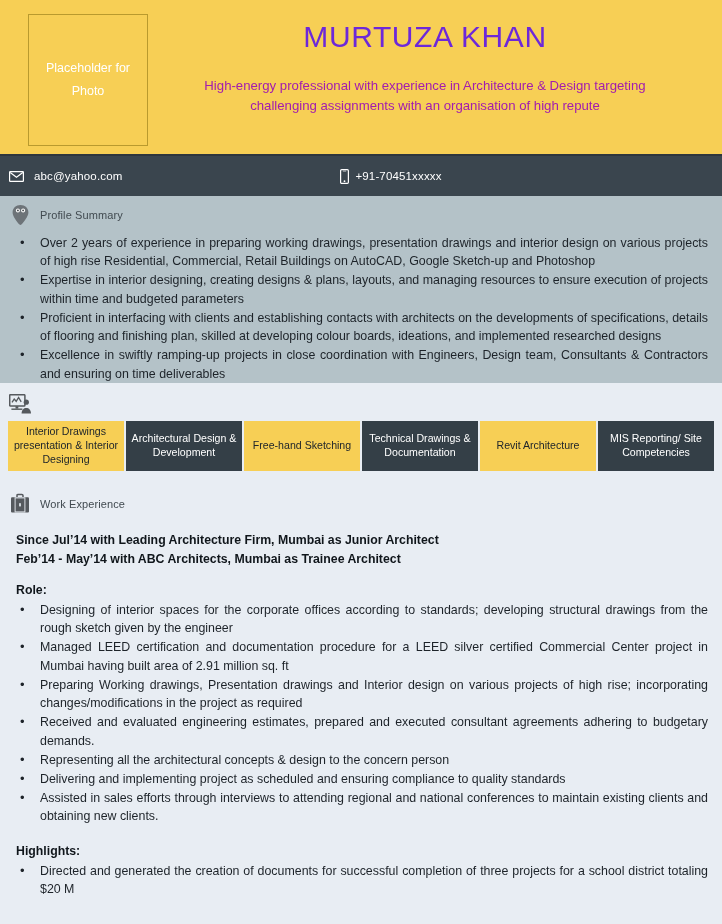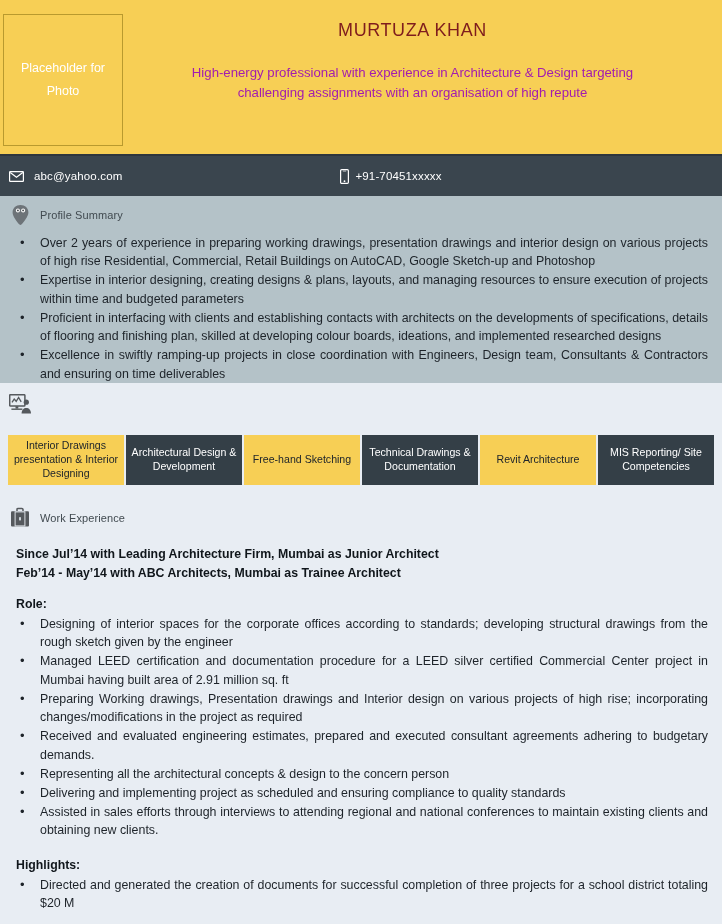--- a/index.html
+++ b/index.html
@@ -14,37 +14,37 @@
   
   .header {
     background:#F7CF55;
     height:154px;
     display:flex;
     align-items:flex-start;
     position:relative;
   }
   .photo-box {
     width:120px; height:132px;
-    margin:14px 0 0 3px;
+    margin:14px 0 0 28px;
     border:1px solid #B99A2E;
     display:flex; flex-direction:column;
     align-items:center; justify-content:center;
     color:#ffffff; font-size:12.5px; line-height:1.85;
     text-align:center;
     flex:0 0 auto;
   }
   .header-text {
     flex:1 1 auto;
     text-align:center;
     padding:14px 30px 0 10px;
   }
   .name {
-    font-size:18px;
+    font-size:30px;
     letter-spacing:0.6px;
-    color:#7f1d1d;
+    color:#6d28d9;
     font-weight:400;
     margin-top:6px;
   }
   .tagline {
     margin:22px auto 5px;
     max-width:475px;
     font-size:13.2px;
     line-height:1.55;
     color:#a21caf;
   }
@@ -100,21 +100,21 @@
     position:absolute;
     left:18px; top:-1px;
     font-size:13px;
     color:#1D2329;
   }
   .summary-list { padding-top:6px; padding-bottom:8px; }
 
   
   .comp-wrap {
     display:flex;
-    margin:14px 8px 14px 8px;
+    margin:0 8px 14px 8px;
     gap:2px;
   }
   .comp-box {
     flex:1 1 0;
     min-height:46px;
     display:flex;
     align-items:center;
     justify-content:center;
     text-align:center;
     font-size:10.6px;

